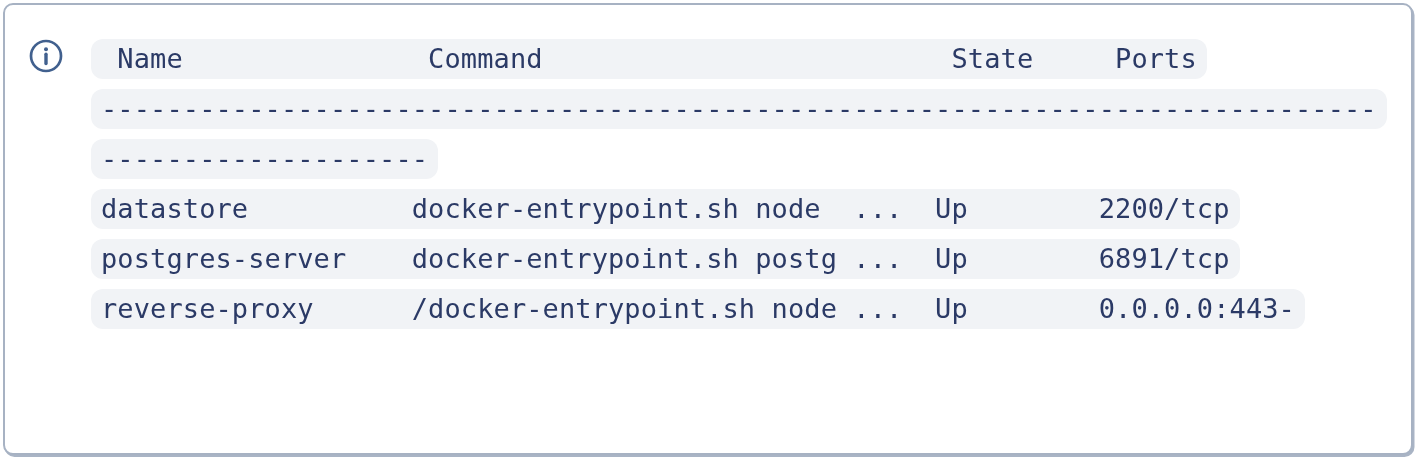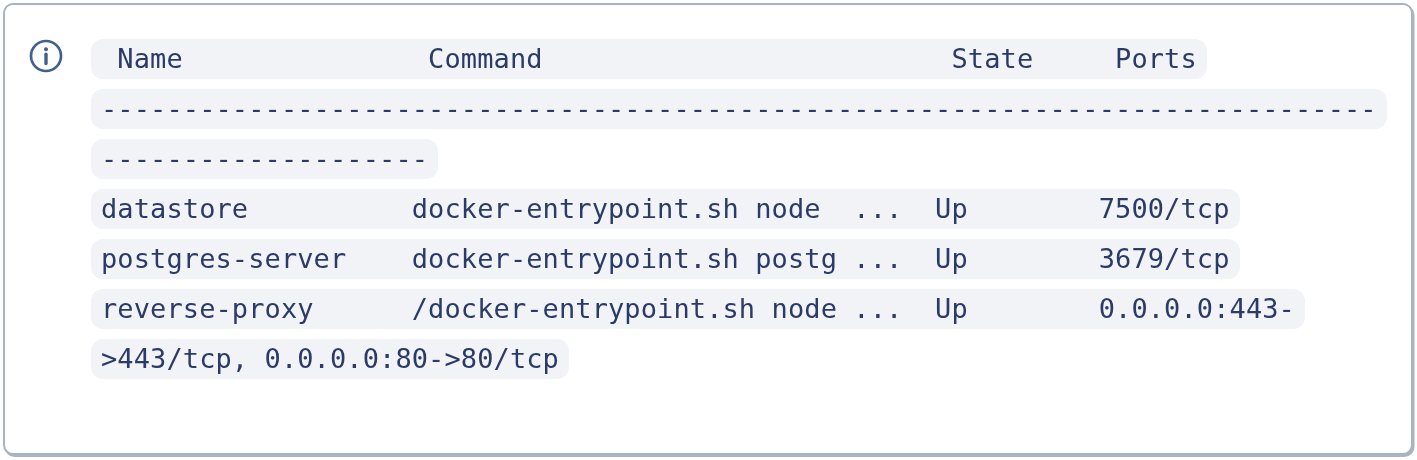--- a/index.html
+++ b/index.html
@@ -61,18 +61,17 @@
     <svg width="36" height="36" viewBox="0 0 36 36">
       <circle cx="18" cy="18" r="15" fill="none" stroke="#41608e" stroke-width="2.7"></circle>
       <circle cx="18" cy="11.2" r="2" fill="#41608e"></circle>
       <line x1="18" y1="16.2" x2="18" y2="25.5" stroke="#41608e" stroke-width="3.4" stroke-linecap="round"></line>
     </svg>
   </div>
   <div class="terminal">
       <span class="line"> Name               Command                         State     Ports</span>
       <span class="line">------------------------------------------------------------------------------</span>
       <span class="line">--------------------</span>
-      <span class="line">datastore          docker-entrypoint.sh node  ...  Up        7500/tcp</span>
-      <span class="line">postgres-server    docker-entrypoint.sh postg ...  Up        3679/tcp</span>
+      <span class="line">datastore          docker-entrypoint.sh node  ...  Up        2200/tcp</span>
+      <span class="line">postgres-server    docker-entrypoint.sh postg ...  Up        6891/tcp</span>
       <span class="line">reverse-proxy      /docker-entrypoint.sh node ...  Up        0.0.0.0:443-</span>
-      <span class="line">&gt;443/tcp, 0.0.0.0:80-&gt;80/tcp</span>
     </div>
 </div>
 
 </body></html>

